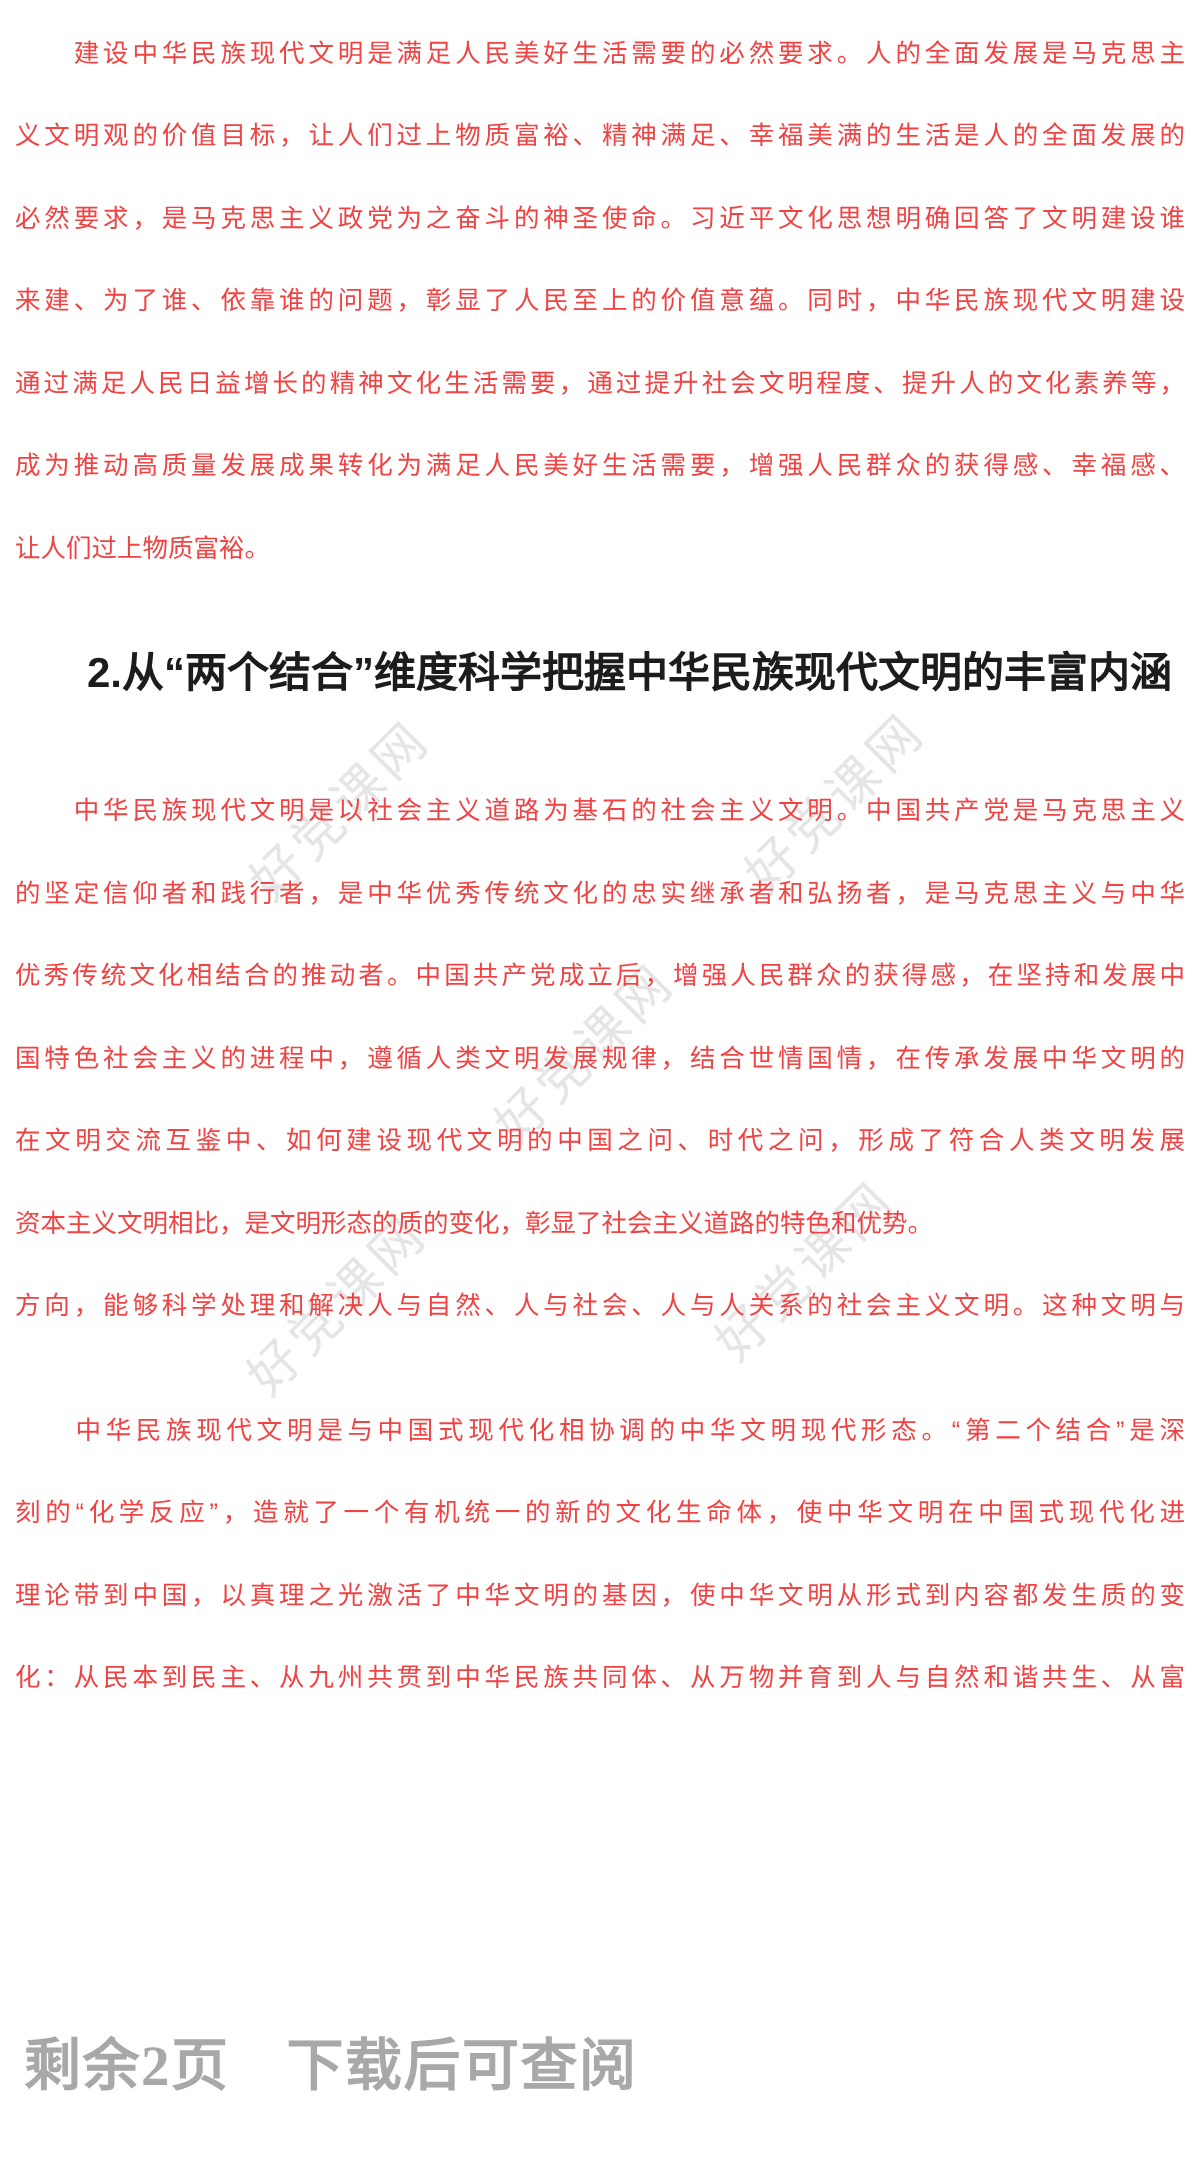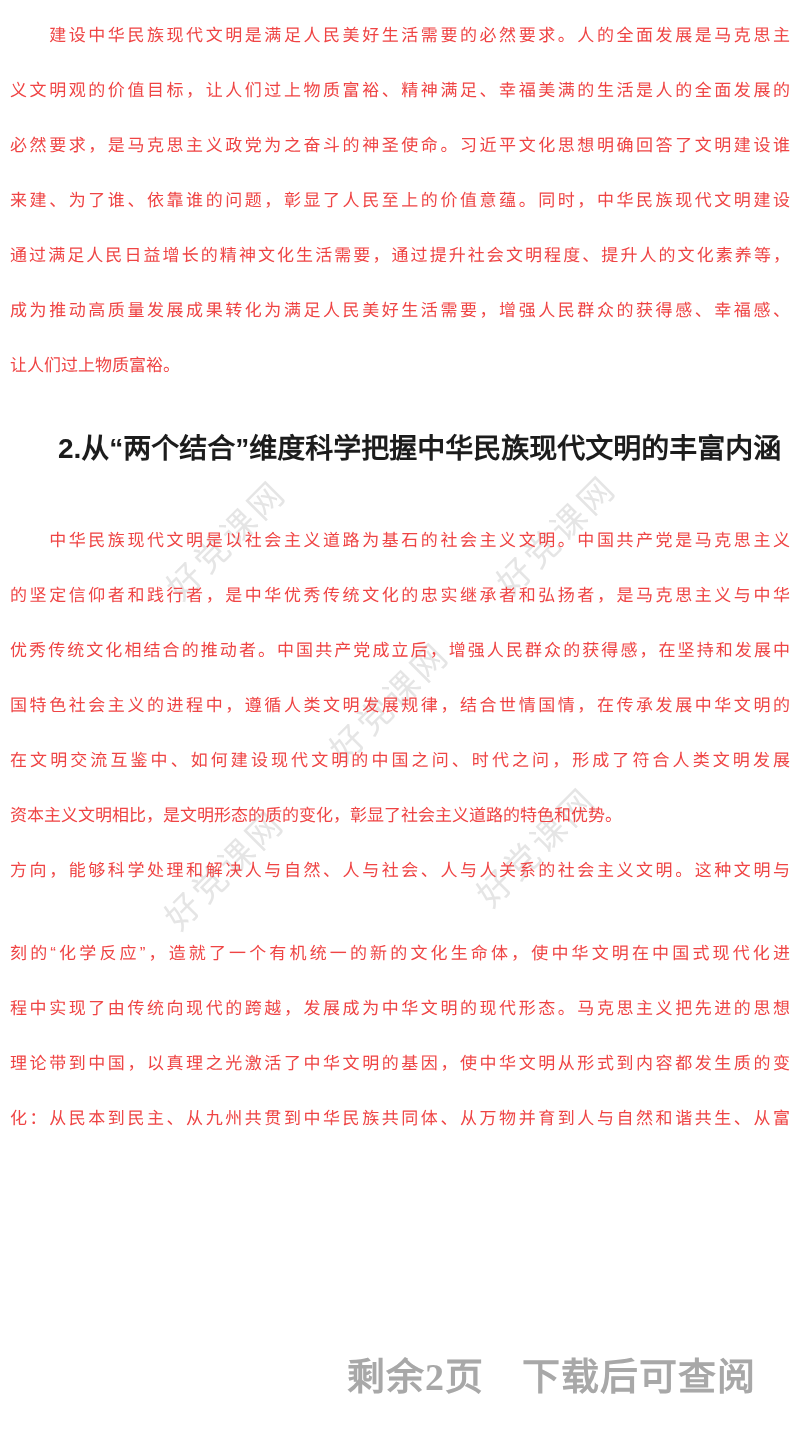--- a/index.html
+++ b/index.html
@@ -51,24 +51,24 @@
     transform: translate(-50%, -50%) rotate(-45deg);
     font-size: 34px;
     letter-spacing: 4px;
     white-space: nowrap;
     font-family: "Liberation Sans", "DejaVu Sans", sans-serif;
     user-select: none;
   }
   .footer {
     position: absolute;
     top: 1346px;
-    left: 4px;
+    left: 16px;
     right: 44px;
     z-index: 2;
-    text-align: right;
+    text-align: left;
     font-family: "Liberation Serif", "DejaVu Serif", serif;
     font-weight: 700;
     font-size: 38px;
     letter-spacing: 1px;
     white-space: nowrap;
   }
   .footer .note-gap { margin-left: 38px; }
 </style>
 </head>
 <body>
@@ -97,22 +97,22 @@
       <div class="paragraph">
         <div class="line">　　中华民族现代文明是以社会主义道路为基石的社会主义文明。中国共产党是马克思主义</div>
         <div class="line">的坚定信仰者和践行者，是中华优秀传统文化的忠实继承者和弘扬者，是马克思主义与中华</div>
         <div class="line">优秀传统文化相结合的推动者。中国共产党成立后，增强人民群众的获得感，在坚持和发展中</div>
         <div class="line">国特色社会主义的进程中，遵循人类文明发展规律，结合世情国情，在传承发展中华文明的</div>
         <div class="line">在文明交流互鉴中、如何建设现代文明的中国之问、时代之问，形成了符合人类文明发展</div>
         <div class="line last">资本主义文明相比，是文明形态的质的变化，彰显了社会主义道路的特色和优势。</div>
         <div class="line">方向，能够科学处理和解决人与自然、人与社会、人与人关系的社会主义文明。这种文明与</div>
       </div>
       <div class="paragraph">
+        <div class="line">　　中华民族现代文明是与中国式现代化相协调的中华文明现代形态。“第二个结合”是深</div>
         <div class="line">刻的“化学反应”，造就了一个有机统一的新的文化生命体，使中华文明在中国式现代化进</div>
-        <div class="line">程中实现了由传统向现代的跨越，发展成为中华文明的现代形态。马克思主义把先进的思想</div>
         <div class="line">理论带到中国，以真理之光激活了中华文明的基因，使中华文明从形式到内容都发生质的变</div>
         <div class="line">化：从民本到民主、从九州共贯到中华民族共同体、从万物并育到人与自然和谐共生、从富</div>
       </div>
     </div>
 
   <div class="footer" style="color: rgb(168, 168, 168);">
     <span>剩余2页</span><span class="note-gap">下载后可查阅</span>
   </div>
 
 </div>

